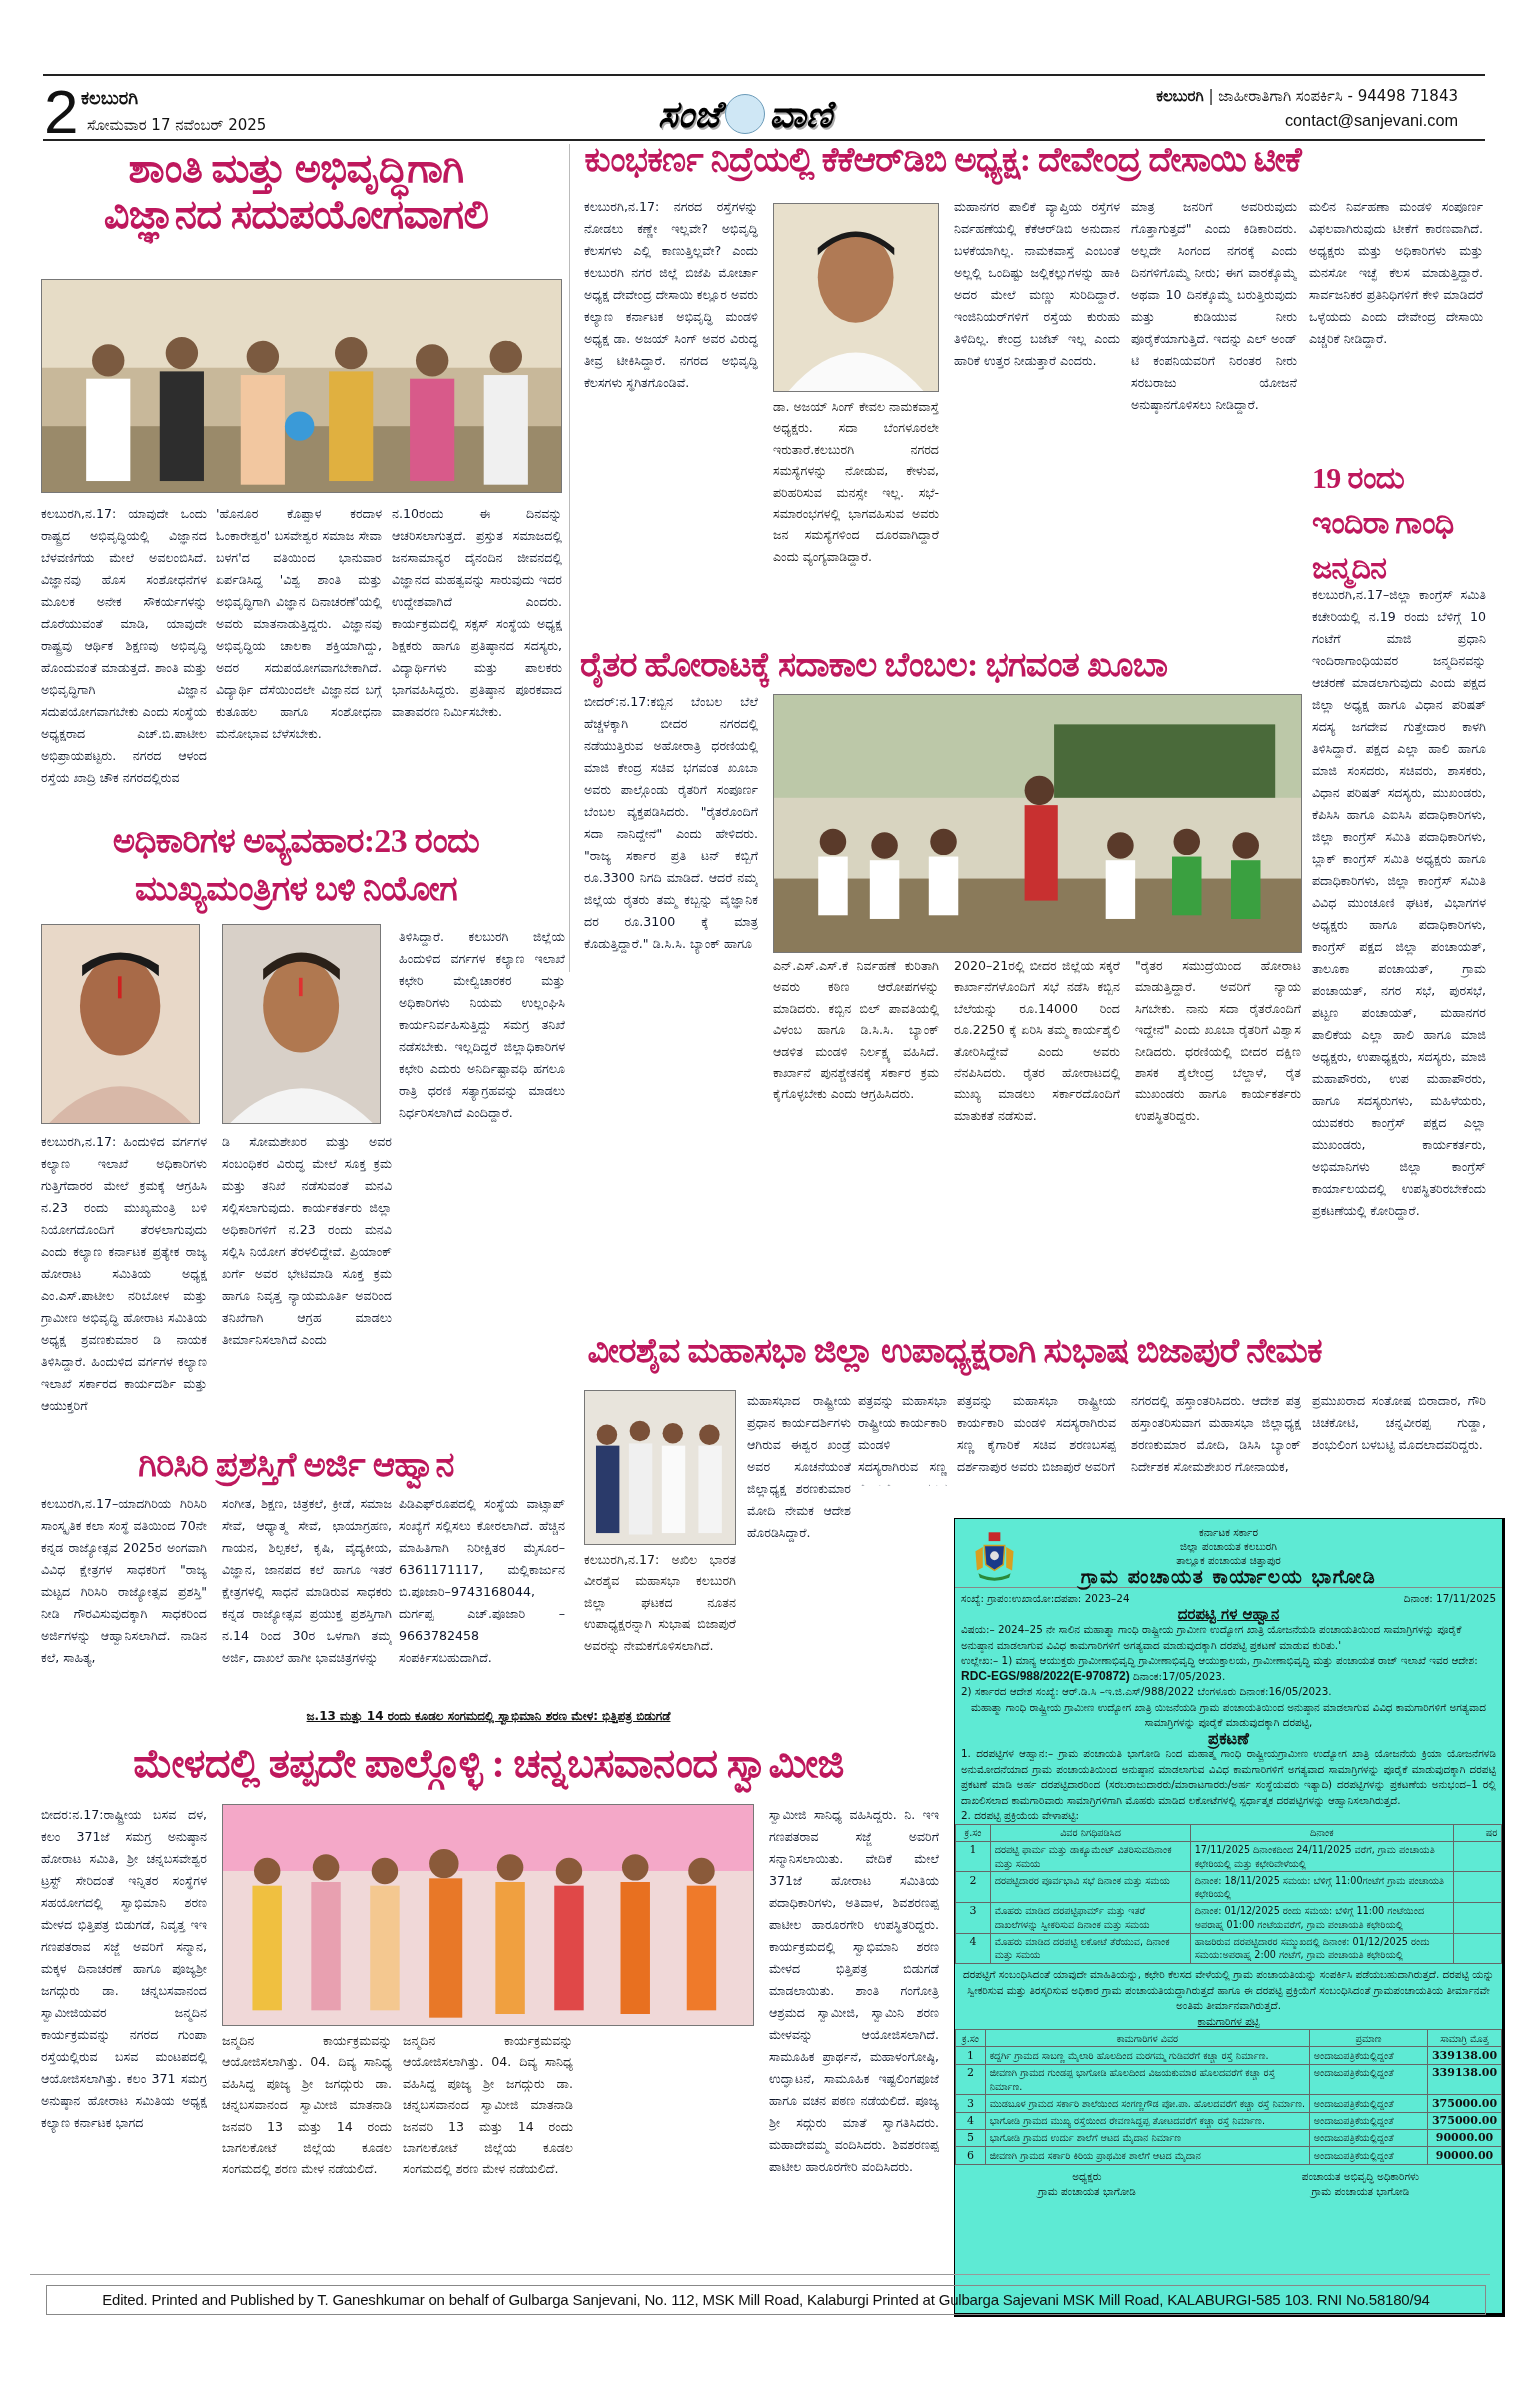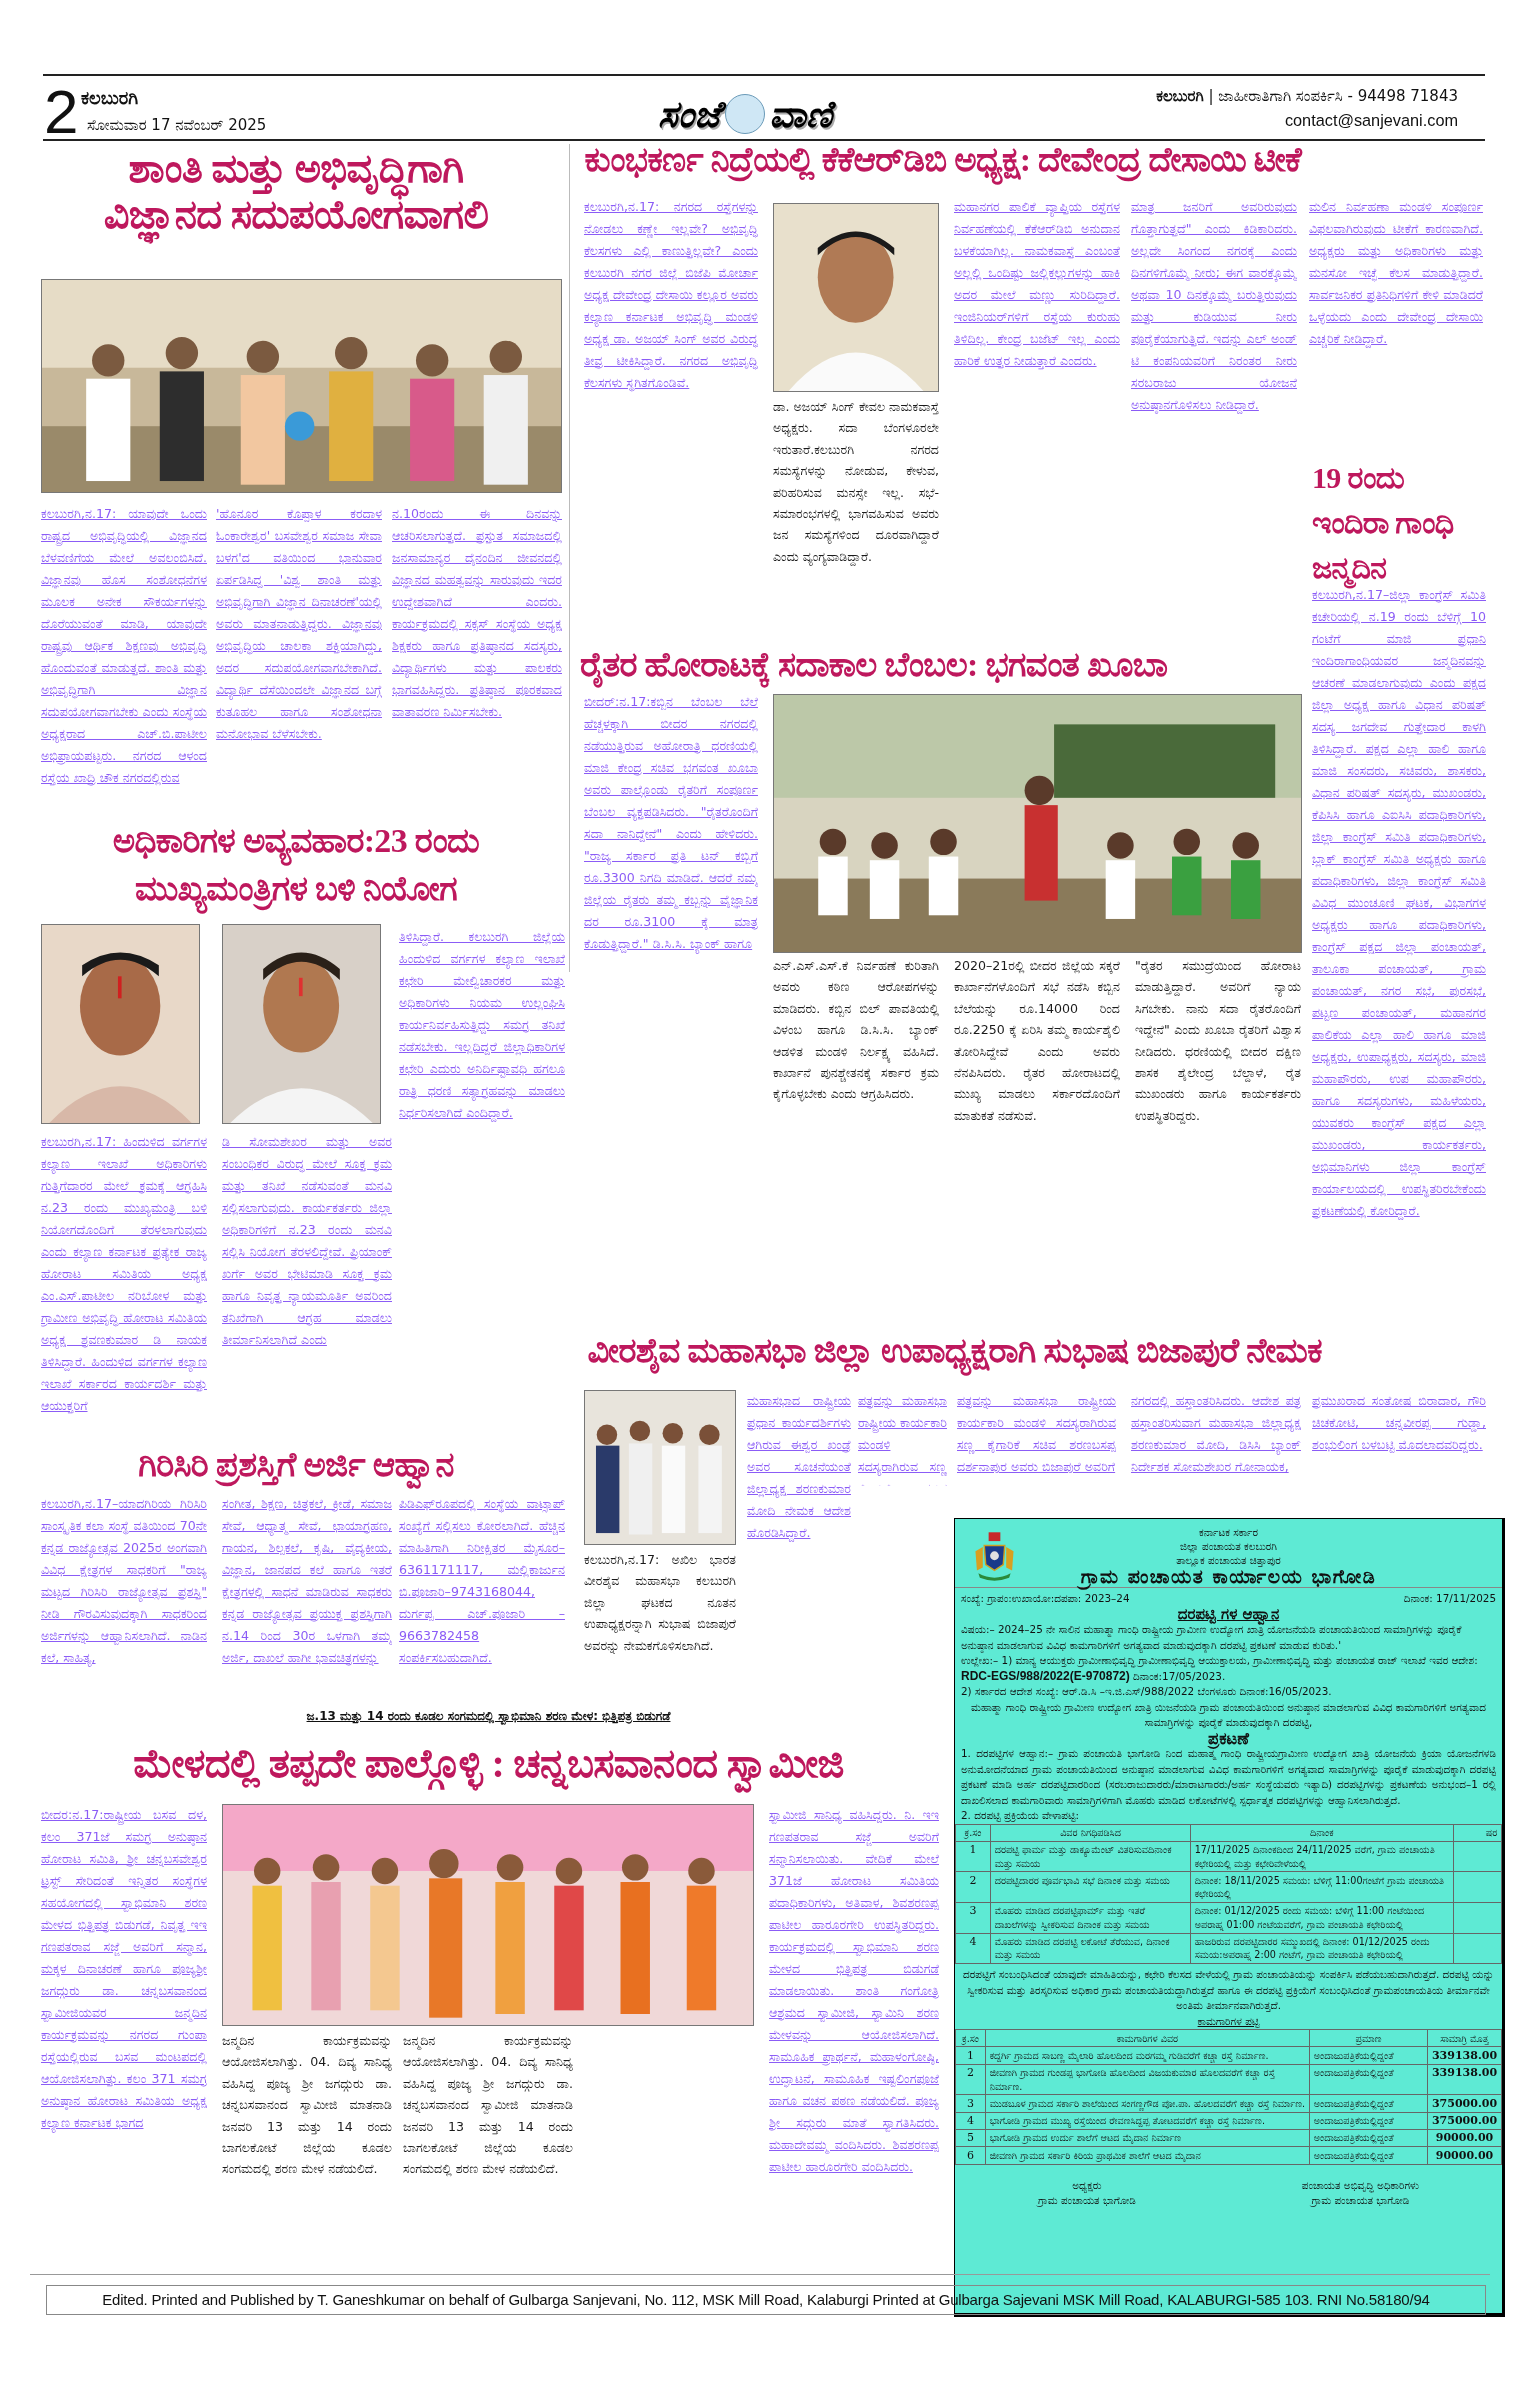--- a/index.html
+++ b/index.html
@@ -18,41 +18,41 @@
   .contact1 b { font-weight: 700; }
   .contact2 { position: absolute; right: 70px; top: 111px; font-family: "Liberation Sans", sans-serif; font-size: 16.3px; }
 
   
   .hl { position: absolute; font-weight: 900; color: #be185d; line-height: 1.15; text-align: center; letter-spacing: -0.7px; font-family: Liberation Serif, serif; }
   .hl-xl { font-size: 40px; }
   .hl-l { font-size: 34px; }
   .hl-m { font-size: 30px; }
 
   
-  .col { position: absolute; font-size: 12.6px; line-height: 22px; text-align: justify; color: #8b5cf6; overflow: hidden; text-decoration: underline; }
+  .col { position: absolute; font-size: 12.6px; line-height: 22px; text-align: justify; color: #0f172a; overflow: hidden; }
   .photo { position: absolute; border: 0.7px solid #777; overflow: hidden; }
   .photo .scene { width: 100%; height: 100%; }
   .caption { position: absolute; font-size: 12.6px; line-height: 21.4px; color: #1a1a1a; }
 
   
   .ad { position: absolute; left: 954px; top: 1486px; width: 551px; height: 799px; border: 1.5px solid #000; border-bottom: 4.4px solid #000; border-right: 3px solid #000; background: #5eead4; font-size: 10.4px; line-height: 15.5px; margin-top: 32px; }
   .ad .emblem { position: absolute; left: 18.5px; top: 10.4px; width: 41px; height: 52px; }
   .ad .gov { text-align: center; font-size: 10.4px; line-height: 14px; }
   .ad .office { text-align: center; font-size: 19px; font-weight: 700; letter-spacing: 1.5px; margin-top: 1.5px; }
   .ad .refrow { display: flex; justify-content: space-between; padding: 3px 6px 0 6px; border-top: 1.5px solid #888; margin-top: 3px; font-size: 10.4px; gap: 28px; }
   .ad .title { text-align: center; font-size: 15px; font-weight: 700; text-decoration: underline; margin: 0; }
   .ad p { padding: 0 6px; font-size: 10.4px; line-height: 15.5px; }
   .ad .center { text-align: center; }
   .ad .bigc { text-align: center; font-size: 16.3px; font-weight: 700; }
   table.sched { width: 100%; border-collapse: collapse; font-size: 9.6px; line-height: 13.3px; }
   table.sched th, table.sched td { border: 0.7px solid #666; padding: 1.5px 3.7px; vertical-align: top; }
   table.sched th { font-weight: 400; }
   table.sched td.num { text-align: center; font-size: 11px; font-family: "DejaVu Serif", serif; }
   table.sched td.amt { text-align: center; font-weight: 700; font-family: "DejaVu Serif", serif; font-size: 11px; }
-  .ad .sign { display: flex; justify-content: space-around; text-align: center; font-size: 10.4px; line-height: 15.5px; padding-top: 13px; }
+  .ad .sign { display: flex; justify-content: space-around; text-align: center; font-size: 10.4px; line-height: 15.5px; padding-top: 4px; }
 
   
   .footer { position: absolute; left: 46px; top: 2285px; width: 1440px; height: 30px; border: 0.7px solid #888; text-align: center; font-family: "Liberation Sans", sans-serif; font-size: 15px; line-height: 28px; color: #111; letter-spacing: -0.2px; }
 
   .kicker { position: absolute; font-weight: 900; font-size: 12px; text-decoration: underline; text-align: center; }
 </style>
 </head>
 <body>
 
 <div class="rule" style="left:43px;top:74px;width:1442px;"></div>

